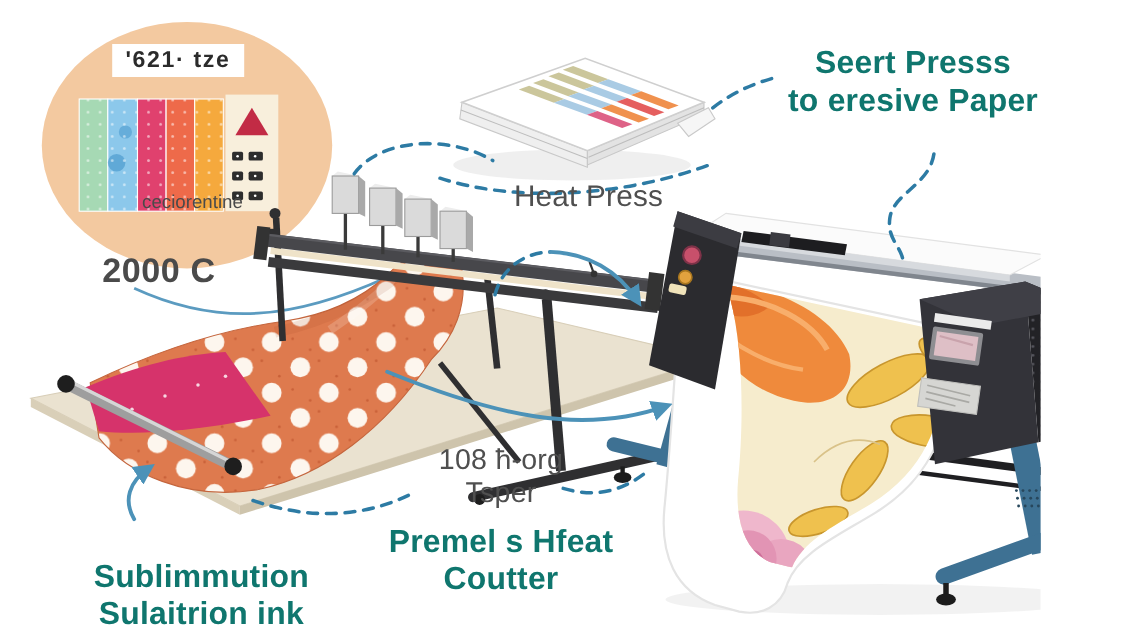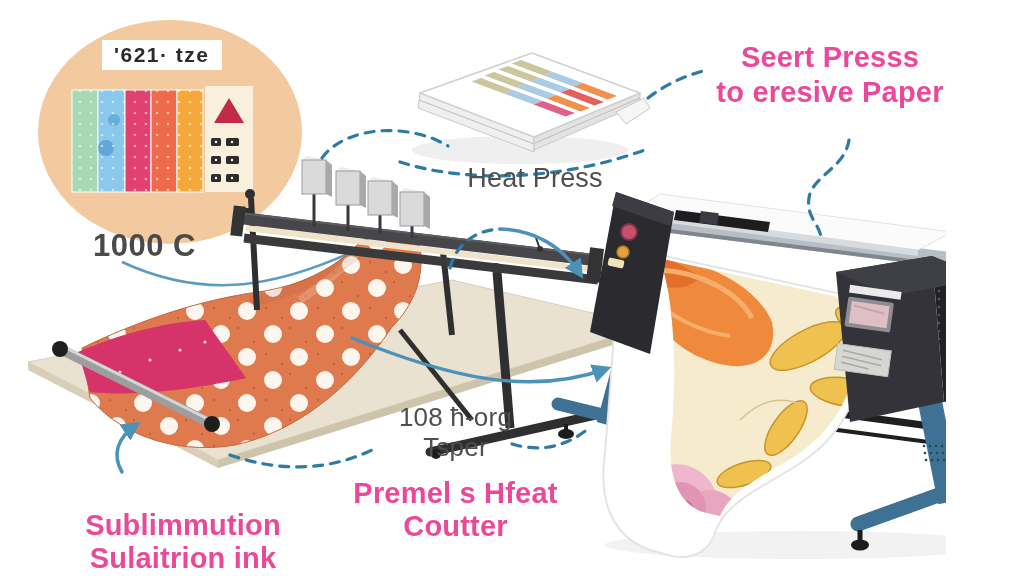--- a/index.html
+++ b/index.html
@@ -4,21 +4,21 @@
 <style>
   html,body{margin:0;padding:0;background:#ffffff;}
   .stage{
     position:relative;width:946px;height:576px;background:#ffffff;
     overflow:hidden;font-family:"Liberation Sans",sans-serif;
   }
   .stage svg{position:absolute;left:0;top:0;}
   .lbl{position:absolute;color:#4a4a4a;text-align:center;line-height:1.14;letter-spacing:.2px;}
   .lbl .ln{display:block;}
   .lbl.light{font-weight:500;color:#4f4f4f;}
-  .lbl.bold{font-weight:800;color:#ec4899;}
+  .lbl.bold{font-weight:800;color:#0f766e;}
   .tag{
     position:absolute;background:#ffffff;color:#2b2b2b;font-weight:600;
     font-size:21px;letter-spacing:1.5px;padding:3px 12px;white-space:nowrap;
   }
   .caption{position:absolute;color:#4a4a4a;font-size:17px;font-weight:500;text-align:center;}
   .temp{position:absolute;color:#4a4a4a;font-size:31px;font-weight:800;letter-spacing:.5px;}
   #lbl-special{left:255px;top:48px;width:170px;font-size:28px;}
   #lbl-heatpress{left:430px;top:163px;width:210px;font-size:27px;}
   #lbl-sheetpress{left:685px;top:40px;width:290px;font-size:29px;line-height:1.2;}
   #lbl-sublim{left:48px;top:477px;width:270px;font-size:29px;margin-top:32px;}
@@ -281,21 +281,22 @@
     <path d="M 450,268 C 456,244 476,230 500,229" stroke="#2D7BA4" stroke-width="3.2" stroke-dasharray="9 8"></path>
     <path d="M 230,455 C 282,473 330,470 372,450" stroke="#2D7BA4" stroke-width="3.2" stroke-dasharray="9 8"></path>
     <path d="M 512,444 C 542,453 566,446 588,429" stroke="#2D7BA4" stroke-width="3.2" stroke-dasharray="9 8"></path>
     <path d="M 500,229 C 534,230 562,246 580,274" stroke="#4C92B8" stroke-width="3.5" marker-end="url(#arrowHead)"></path>
     <path d="M 352,338 C 450,378 530,396 606,369" stroke="#4C92B8" stroke-width="3.5" marker-end="url(#arrowHead)"></path>
     <path d="M 122,472 C 112,455 117,438 136,425" stroke="#4C92B8" stroke-width="3.5" marker-end="url(#arrowHead)"></path>
   </g>
 </svg>
 
 <div class="tag" style="left:102px;top:40px;">'621· tze</div>
-<div class="temp" style="left:93px;top:228px;">1000 C</div>
+<div class="caption" style="left:90px;top:174px;width:170px;">ceciorentine</div>
+<div class="temp" style="left:93px;top:228px;">2000 C</div>
 
 
 <div class="lbl light" id="lbl-heatpress">
   <span class="ln">Heat Press</span>
 </div>
 
 <div class="lbl bold" id="lbl-sheetpress">
   <span class="ln">Seert Presss</span>
   <span class="ln">to eresive Paper</span>
 </div>

